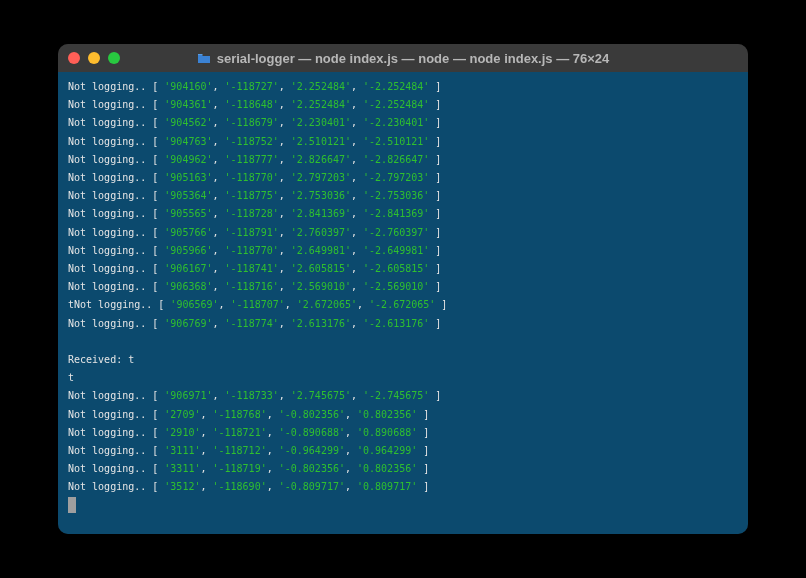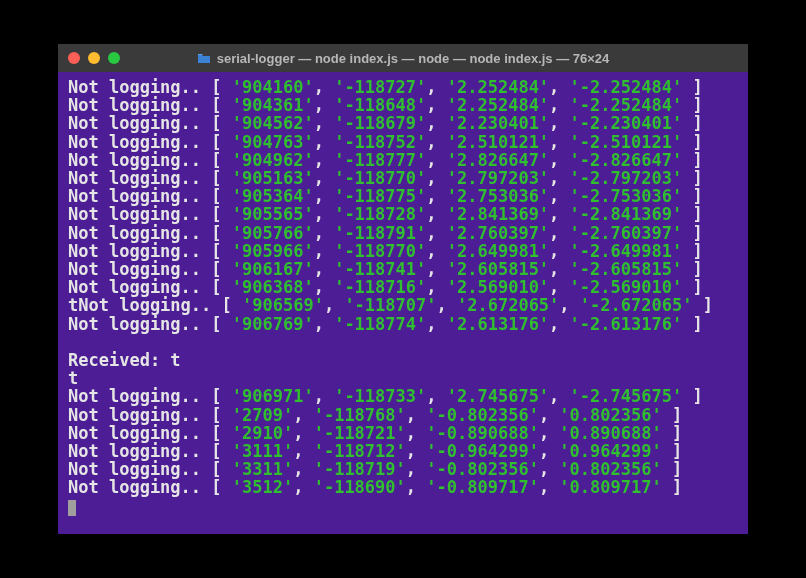--- a/index.html
+++ b/index.html
@@ -9,21 +9,21 @@
       height: 578px;
       display: flex;
       align-items: center;
       justify-content: center;
       font-family: "Menlo", "Monaco", "Consolas", monospace;
     }
     .window {
       width: 690px;
       height: 490px;
       background: #1e1e1e;
-      border-radius: 0;
+      border-radius: 10px;
       overflow: hidden;
       box-shadow: 0 20px 60px rgba(0,0,0,0.8);
       display: flex;
       flex-direction: column;
     }
     .titlebar {
       height: 28px;
       background: #3a3a3a;
       display: flex;
       align-items: center;
@@ -60,28 +60,28 @@
     }
     .folder-icon svg { display: block; }
     .title-text {
       color: #b7b7b7;
       font-size: 13px;
       font-weight: 600;
       font-family: -apple-system, BlinkMacSystemFont, "Segoe UI", sans-serif;
     }
     .terminal {
       flex: 1;
-      background: #4c1d95;
+      background: #0c4a6e;
       padding: 6px 10px 10px 10px;
-      font-size: 17px;
+      font-size: 10px;
       line-height: 18.2px;
       color: #e5e5e5;
       overflow: hidden;
       white-space: pre;
-      font-weight: 700;
+      font-weight: 400;
     }
     .row { white-space: pre; }
     .w { color: #e5e5e5; }
     .g { color: #2fbf2f; }
     .cursor {
       display: inline-block;
       width: 8px;
       height: 16px;
       background: #9f9f9f;
       vertical-align: text-bottom;

